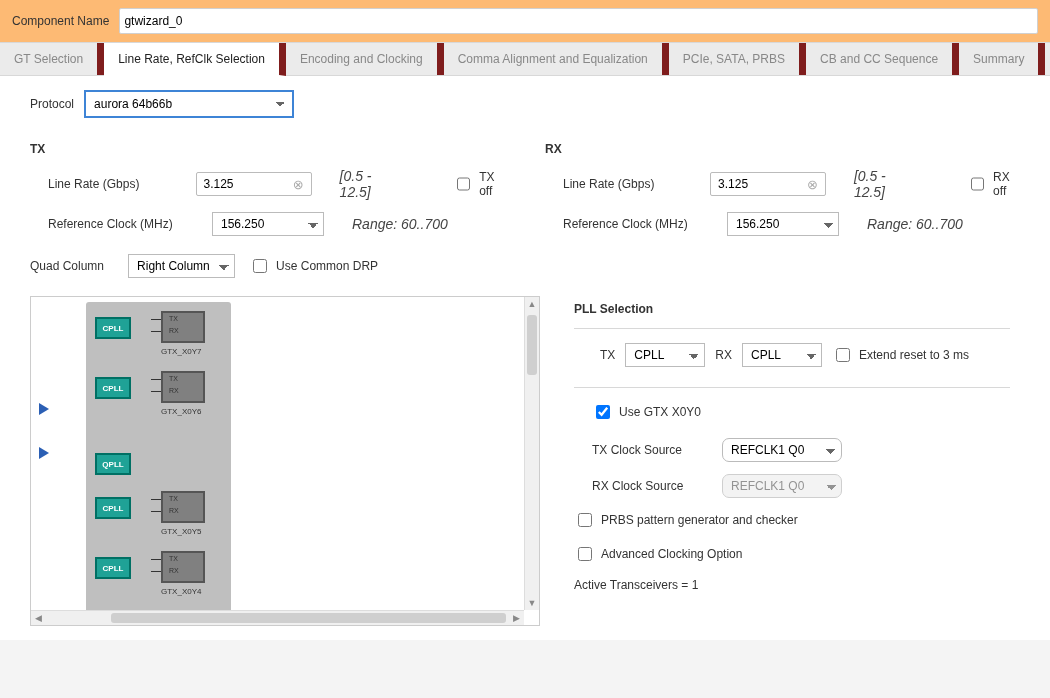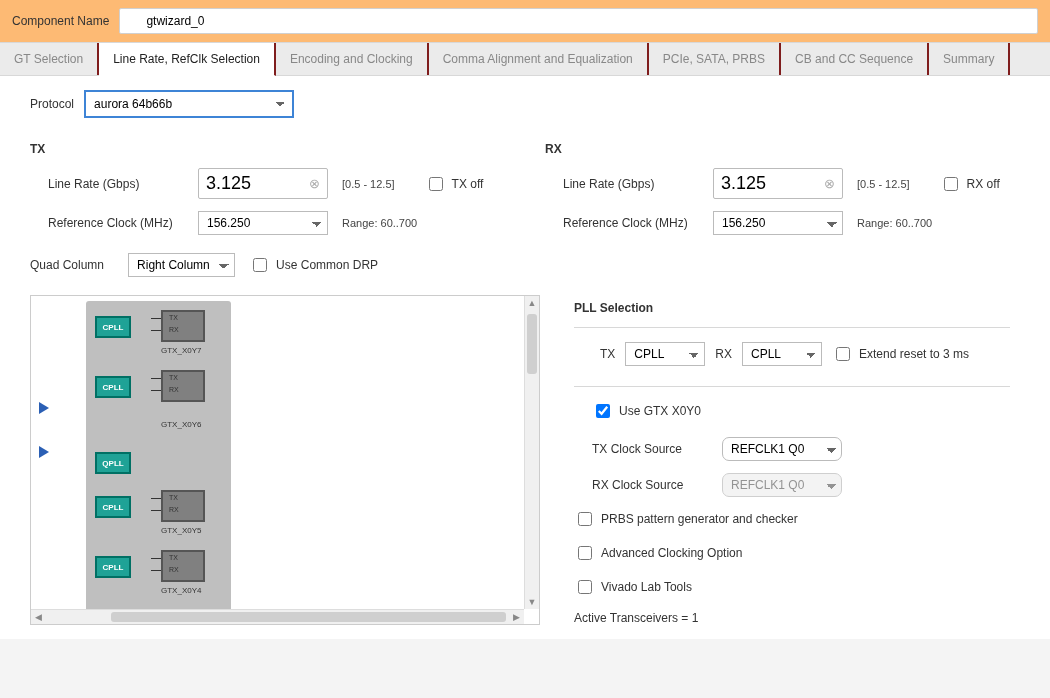--- a/index.html
+++ b/index.html
@@ -15,36 +15,36 @@
     display: flex;
     align-items: center;
     padding: 8px 12px;
     background: #fdba74;
   }
   .topbar label { font-size: 12px; margin-right: 10px; }
   .component-input {
     flex: 1;
     border: 1px solid #d0d0d0;
     border-radius: 2px;
-    padding: 5px 26px;
+    padding: 5px 4px;
     font-size: 12px;
     background: #fff;
   }
   .tabbar {
     display: flex;
     background: #ebebeb;
     border-top: 1px solid #d8d8d8;
     border-bottom: 1px solid #d8d8d8;
   }
   .tab {
     padding: 9px 14px;
     font-size: 12px;
     color: #888;
     cursor: pointer;
-    border-right: 2px solid #7f1d1d;
+    border-right: 7px solid #7f1d1d;
   }
   .tab.active {
     background: #fff;
     color: #222;
     border-bottom: 1px solid #fff;
     margin-bottom: -1px;
   }
   .content {
     background: #fff;
     padding: 14px 30px;
@@ -71,39 +71,39 @@
     appearance: none;
     background: #fff;
     background-image: linear-gradient(45deg, transparent 50%, #666 50%), linear-gradient(135deg, #666 50%, transparent 50%);
     background-position: right 12px top 10px, right 7px top 10px;
     background-size: 5px 5px, 5px 5px;
     background-repeat: no-repeat;
   }
   .cols { display: flex; gap: 40px; }
   .col { flex: 1; }
   .section-title { font-weight: bold; font-size: 12px; margin: 14px 0 12px; }
-  .field-row { display: flex; align-items: center; margin-bottom: 12px; padding-left: 18px; }
+  .field-row { display: flex; align-items: center; margin-bottom: 12px; padding-left: 18px; gap: 14px; }
   .field-row .label { width: 140px; }
   .inputbox {
     border: 1px solid #bbb;
     border-radius: 2px;
     display: flex;
     align-items: center;
     width: 130px;
     padding: 3px 5px;
     background: #fff;
   }
-  .inputbox input { border: none; outline: none; width: 100%; font-size: 18px; }
+  .inputbox input { border: none; outline: none; width: 100%; font-size: 12px; }
   .clearbtn { color: #aaa; font-size: 13px; cursor: pointer; padding: 0 2px;}
-  .hint { font-size: 11px; color: #444; margin-left: 14px; }
+  .hint { font-size: 14px; color: #444; margin-left: 14px; font-style: italic; }
   .checkbox {
     display: inline-flex; align-items: center; gap: 6px; font-size: 12px;
   }
   .checkbox input[type=checkbox]{ width:14px; height:14px; }
-  .ref-select { width: 130px; }
+  .ref-select { width: 112px; }
   .quad-row { display:flex; align-items:center; gap: 14px; margin: 6px 0 18px;}
   .lower { display:flex; }
   .diagram-panel {
     width: 510px; height: 330px; border:1px solid #ccc; position:relative;
     overflow:hidden; margin-right:4px; background:#fff;
   }
   .diagram-scroll {
     position:absolute; top:0; left:0; right:15px; bottom:15px;
     overflow: hidden;
   }
@@ -233,21 +233,21 @@
         <span class="txrx" style="top:18px; left:138px">TX</span>
         <span class="txrx" style="top:30px; left:138px">RX</span>
         <span class="gtxlabel" style="top:50px">GTX_X0Y7</span>
         <div class="conn" style="top:22px; left:120px; width:10px"></div>
         <div class="conn" style="top:34px; left:120px; width:10px"></div>
 
         <div class="pllblock" style="top:80px">CPLL</div>
         <div class="gtxblock" style="top:74px"></div>
         <span class="txrx" style="top:78px; left:138px">TX</span>
         <span class="txrx" style="top:90px; left:138px">RX</span>
-        <span class="gtxlabel" style="top:124px">GTX_X0Y6</span>
+        <span class="gtxlabel" style="top:110px">GTX_X0Y6</span>
         <div class="conn" style="top:82px; left:120px; width:10px"></div>
         <div class="conn" style="top:94px; left:120px; width:10px"></div>
 
         <div class="pllblock" style="top:156px">QPLL</div>
 
         <div class="pllblock" style="top:200px">CPLL</div>
         <div class="gtxblock" style="top:194px"></div>
         <span class="txrx" style="top:198px; left:138px">TX</span>
         <span class="txrx" style="top:210px; left:138px">RX</span>
         <span class="gtxlabel" style="top:230px">GTX_X0Y5</span>
@@ -309,23 +309,17 @@
           <input type="checkbox" style=""> 
             <span>PRBS pattern generator and checker</span>
         </label>
       </div>
       <div class="chk-row">
         <label class="checkbox">
           <input type="checkbox" style=""> 
             <span>Advanced Clocking Option</span>
         </label>
       </div>
-      <div class="chk-row">
-        <label class="checkbox">
-          <input type="checkbox" style=""> 
-            <span>Vivado Lab Tools</span>
-        </label>
-      </div>
 
       <div>Active Transceivers = 1</div>
     </div>
   </div>
 </div>
 
 </body></html>

